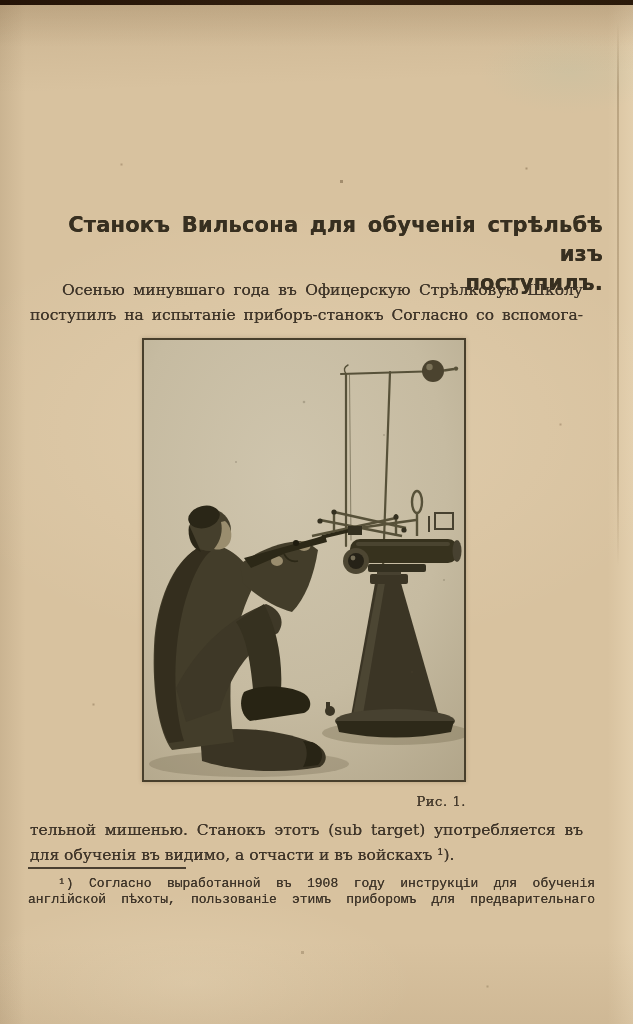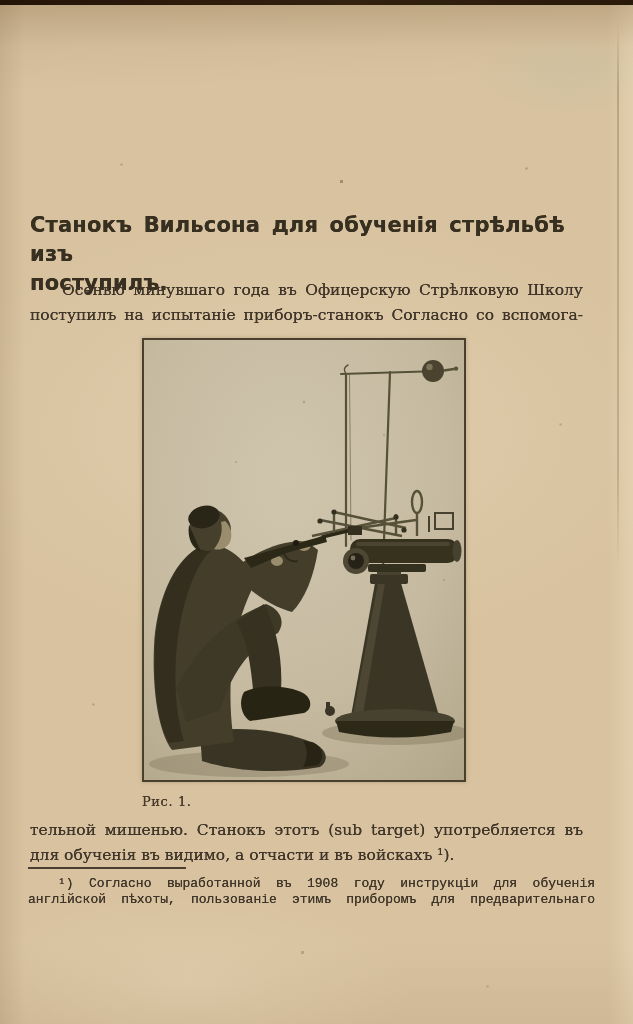--- a/index.html
+++ b/index.html
@@ -41,21 +41,21 @@
       93px 704px 0 0.5px rgba(85,62,35,.30),
       560px 424px 0 0.5px rgba(85,62,35,.28),
       302px 952px 0 1px rgba(85,62,35,.25),
       121px 164px 0 0.5px rgba(85,62,35,.28),
       487px 986px 0 0.5px rgba(85,62,35,.25);
   }
   .title {
     position: absolute; left: 30px; top: 211px; width: 573px; margin: 0;
     font-family: "DejaVu Sans", sans-serif;
     font-weight: bold; font-size: 21px; line-height: 29px;
-    color: #372f20; text-align: left;
+    color: #372f20; text-align: right;
     letter-spacing: 0.2px; word-spacing: 4px;
     text-shadow: 0 0 .4px #372f20;
   }
   .body-block {
     position: absolute; left: 30px; width: 553px;
     font-size: 15.5px; line-height: 24.5px; color: #3f3529;
     text-shadow: 0 0 .3px #3f3529;
   }
   .para1 { top: 278px; }
   .para2 { top: 818px; line-height: 25px; }
@@ -68,21 +68,21 @@
   .figure {
     position: absolute; left: 142px; top: 338px;
     width: 320px; height: 440px;
     border: 2px solid #483f2c; margin: 0; padding: 0;
     box-shadow: 0 0 4px rgba(80,60,30,.25);
   }
   .figure svg { display: block; }
   .caption {
     position: absolute; left: 142px; top: 794px; width: 324px;
     font-size: 13px; letter-spacing: 0.6px; color: #453a2c;
-    text-align: left; text-shadow: 0 0 .3px #453a2c;
+    text-align: right; text-shadow: 0 0 .3px #453a2c;
   }
   .fnrule {
     position: absolute; left: 28px; top: 867px; width: 158px; height: 2px;
     background: #4a3f30;
   }
   .footnote {
     position: absolute; left: 28px; top: 876px; width: 567px;
     font-size: 13px; line-height: 16.4px; color: #3f3529;
     text-shadow: 0 0 .3px #3f3529;
     font-family: Liberation Mono, monospace;

